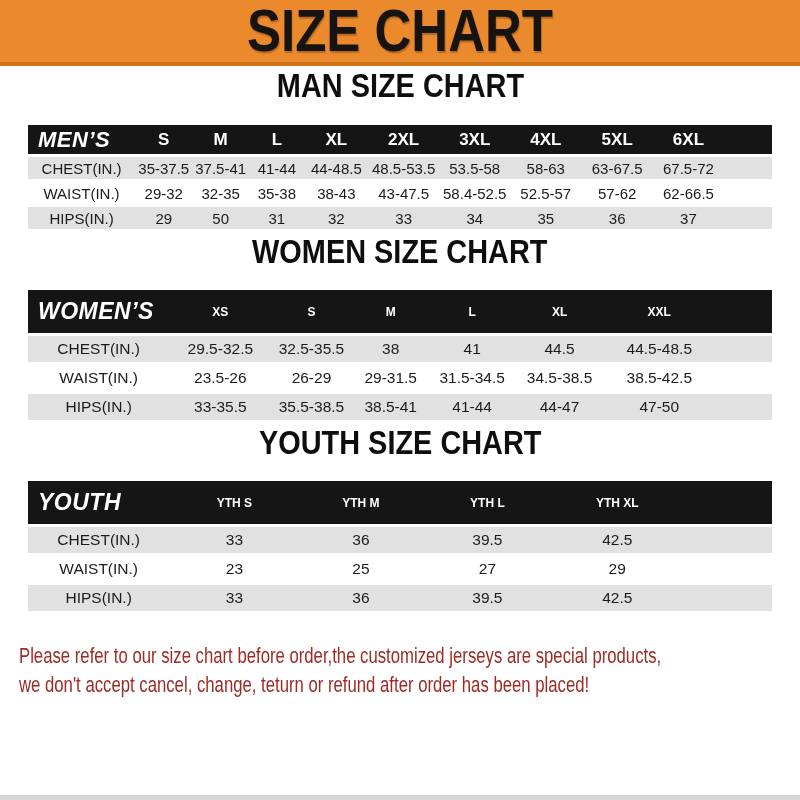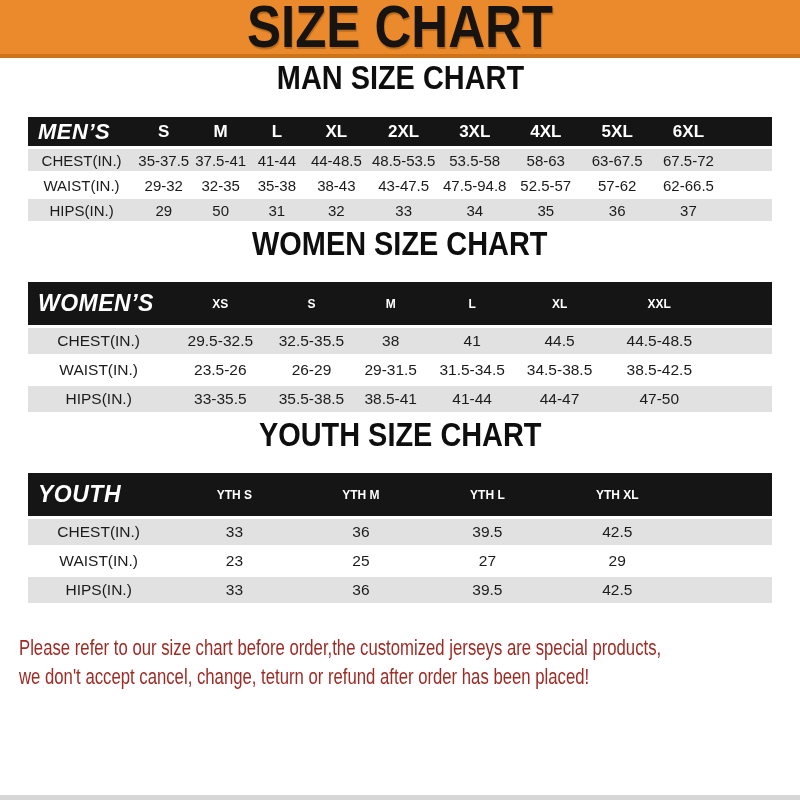--- a/index.html
+++ b/index.html
@@ -5,21 +5,21 @@
   * { box-sizing: border-box; }
   html, body { margin: 0; padding: 0; }
   body {
     width: 800px; height: 800px;
     background: #ffffff;
     font-family: "Liberation Sans", sans-serif;
     position: relative;
     overflow: hidden;
   }
   .banner {
-    width: 800px; height: 58px;
+    width: 800px; height: 66px;
     background: #EB8A2C;
     border-bottom: 4px solid #CE7318;
     display: flex; align-items: center; justify-content: center;
   }
   .banner-title {
     display: inline-block;
     font-size: 60px; font-weight: bold; line-height: 1;
     color: #161310;
     transform: scaleX(0.85);
     letter-spacing: 0px;
@@ -133,21 +133,21 @@
         <td>63-67.5</td>
         <td>67.5-72</td>
       </tr>
       <tr>
         <td>WAIST(IN.)</td>
         <td>29-32</td>
         <td>32-35</td>
         <td>35-38</td>
         <td>38-43</td>
         <td>43-47.5</td>
-        <td>47.5-94.8</td>
+        <td>58.4-52.5</td>
         <td>52.5-57</td>
         <td>57-62</td>
         <td>62-66.5</td>
       </tr>
       <tr>
         <td>HIPS(IN.)</td>
         <td>29</td>
         <td>50</td>
         <td>31</td>
         <td>32</td>

